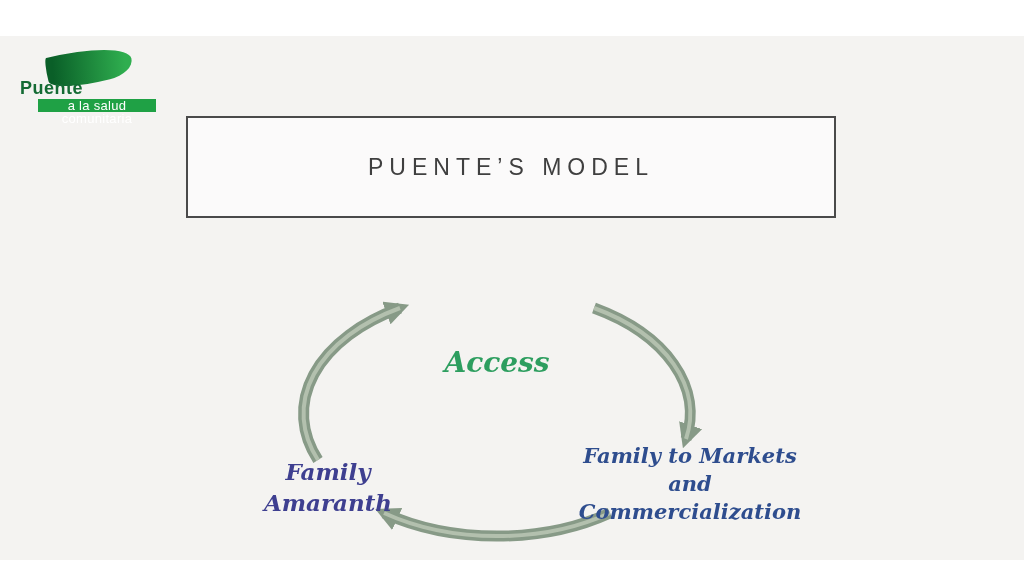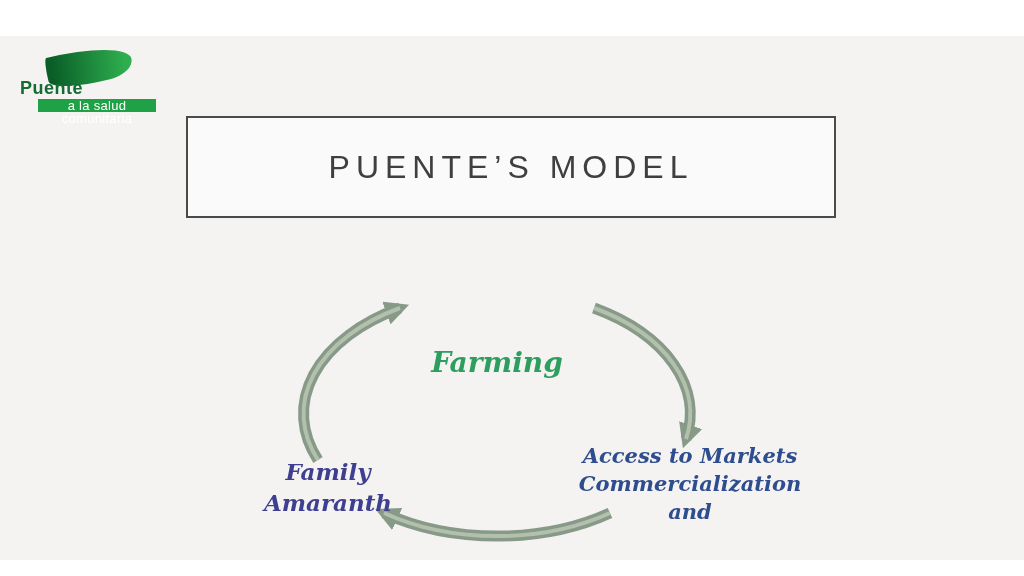--- a/index.html
+++ b/index.html
@@ -32,21 +32,21 @@
     font-size: 13px; line-height: 13px; text-align: center; letter-spacing: .3px;
   }
 
   
   .title-box {
     position: absolute; left: 186px; top: 80px; width: 646px; height: 98px;
     background: #fbfafa; border: 2px solid #4a4a4a;
     display: flex; align-items: center; justify-content: center;
   }
   .slide-title {
-    font-size: 32px; letter-spacing: 6px; color: #3f3f3f; font-weight: 400;
+    font-size: 23px; letter-spacing: 6px; color: #3f3f3f; font-weight: 400;
   }
 
   
   .cycle-svg { position: absolute; left: 0; top: 0; pointer-events: none; }
 
   .script-text {
     position: absolute;
     font-family: "DejaVu Serif", serif;
     font-style: italic;
     font-weight: bold;
@@ -84,27 +84,27 @@
 
     <path d="M 594 272 A 193 122 0 0 1 686 403" fill="none" stroke-width="11" marker-end="url(#arrowhead)" stroke="#879a87"></path>
     <path d="M 594 272 A 193 122 0 0 1 686 403" fill="none" stroke-width="4" stroke="#b3c0ae"></path>
 
     <path d="M 610 477 A 193 122 0 0 1 384 477" fill="none" stroke-width="11" marker-end="url(#arrowhead)" stroke="#879a87"></path>
     <path d="M 610 477 A 193 122 0 0 1 384 477" fill="none" stroke-width="4" stroke="#b3c0ae"></path>
   </svg>
 
 
   <div class="script-text center-label" style="color: rgb(45, 158, 95);">
-    <div>Farming</div>
+    <div>Access</div>
   </div>
 
   <div class="script-text node-right" style="color: rgb(46, 77, 142);">
-    <div>Access to Markets</div>
+    <div>Family to Markets</div>
+    <div>and</div>
     <div>Commercialization</div>
-    <div>and</div>
   </div>
 
   <div class="script-text node-left" style="color: rgb(62, 63, 144);">
     <div>Family</div>
     <div>Amaranth</div>
   </div>
 
 </div>
 
 </body></html>

